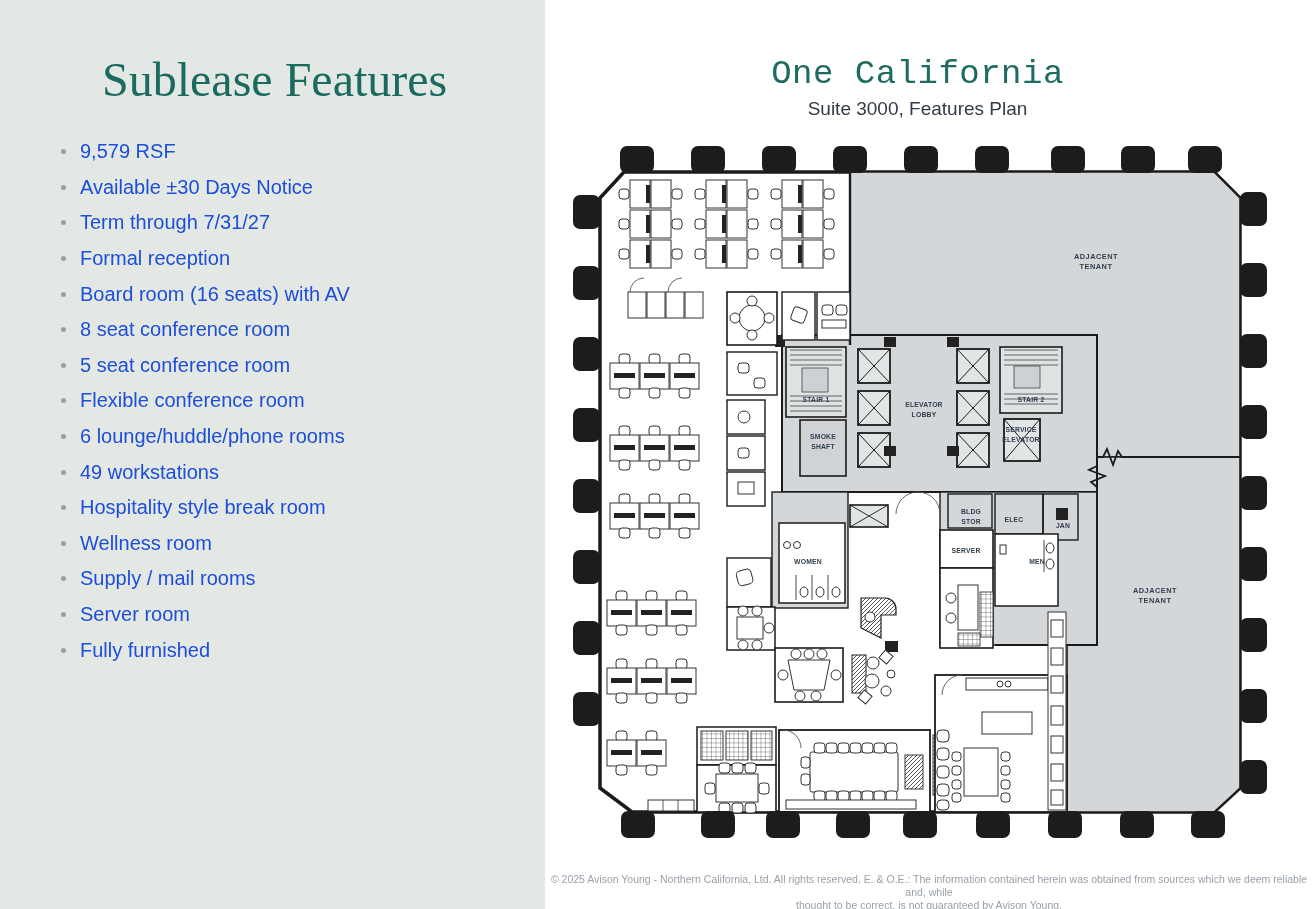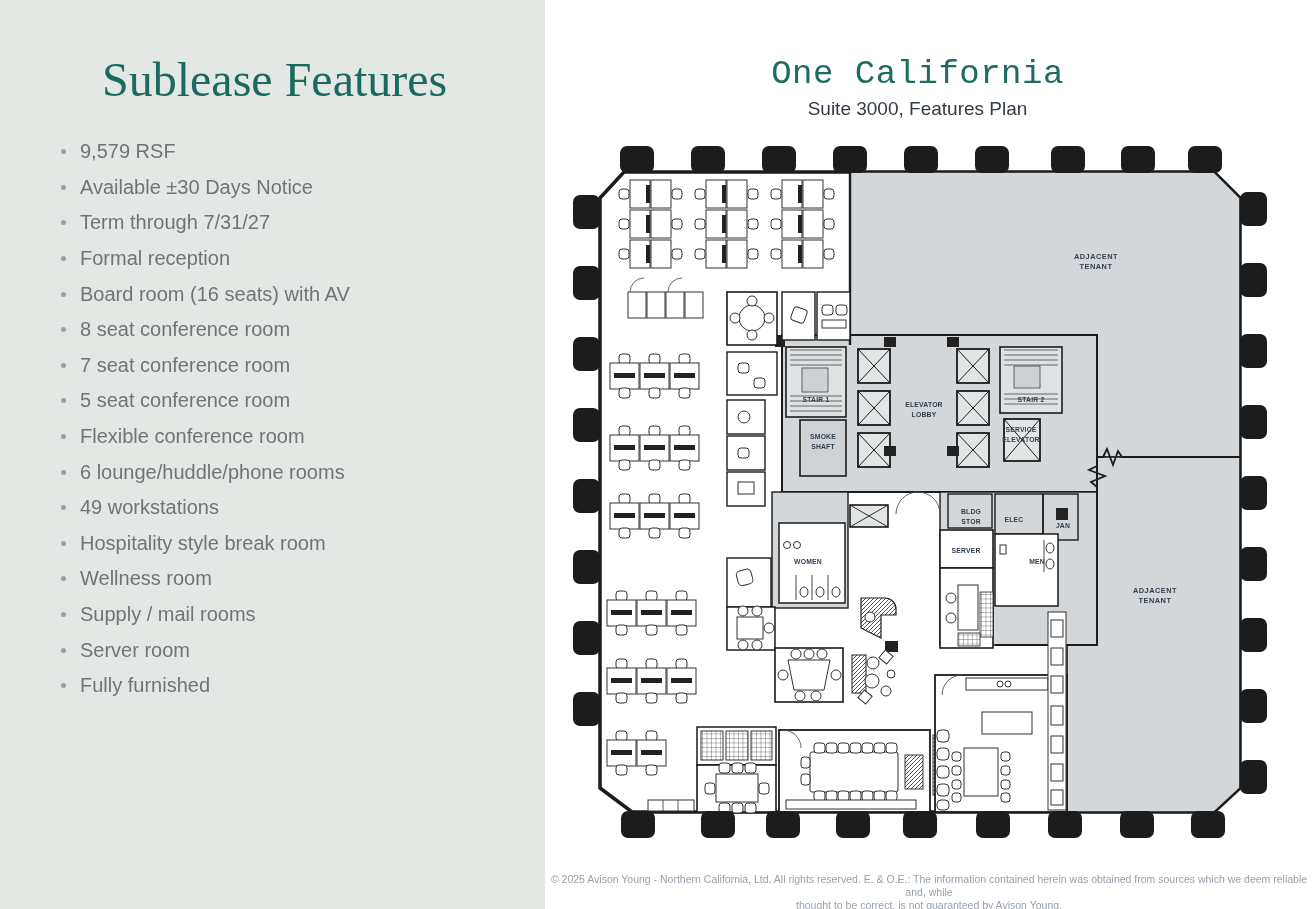--- a/index.html
+++ b/index.html
@@ -1,21 +1,21 @@
 <!DOCTYPE html>
 <html><head>
 <meta charset="utf-8">
 <style>
   html,body{margin:0;padding:0;width:1313px;height:909px;overflow:hidden;background:#ffffff;}
   body{font-family:"Liberation Sans","DejaVu Sans",sans-serif;position:relative;}
   .left-panel{position:absolute;left:0;top:0;width:545px;height:909px;background:#e4e8e5;}
   .page-title{position:absolute;left:54px;top:52px;font-family:"Liberation Serif","DejaVu Serif",serif;
     font-size:48px;font-weight:500;color:#1a6a5f;letter-spacing:0px;white-space:nowrap;margin-left:48px;}
   .feature-list{position:absolute;left:80px;top:134px;margin:0;padding:0;list-style:none;}
-  .feature-list li{height:35.6px;display:flex;align-items:center;font-size:20px;color:#737373;
+  .feature-list li{height:35.6px;display:flex;align-items:center;font-size:20px;color:#1d4ed8;
     position:relative;white-space:nowrap;}
   .feature-list li::before{content:"";position:absolute;left:-19px;top:50%;margin-top:-2.5px;
     width:5px;height:5px;border-radius:50%;background:#93a49e;}
   .right-panel{position:absolute;left:545px;top:0;width:768px;height:909px;background:#ffffff;}
   .plan-header{position:absolute;left:0;top:55px;width:745px;text-align:center;}
   .building-title{font-family:Liberation Mono, monospace;font-size:34px;color:#1d6b61;
     letter-spacing:0.5px;}
   .plan-subtitle{margin-top:5px;font-size:19px;color:#333b46;}
   .plan-svg{position:absolute;left:0;top:0;}
   .disclaimer{position:absolute;left:0;top:873px;width:768px;text-align:center;font-size:10.5px;
@@ -37,21 +37,20 @@
 
 <div class="left-panel">
   <div class="page-title">Sublease Features</div>
   <ul class="feature-list">
     <li>9,579 RSF</li>
     <li>Available ±30 Days Notice</li>
     <li>Term through 7/31/27</li>
     <li>Formal reception</li>
     <li>Board room (16 seats) with AV</li>
     <li>8 seat conference room</li>
-    <li>7 seat conference room</li>
     <li>5 seat conference room</li>
     <li>Flexible conference room</li>
     <li>6 lounge/huddle/phone rooms</li>
     <li>49 workstations</li>
     <li>Hospitality style break room</li>
     <li>Wellness room</li>
     <li>Supply / mail rooms</li>
     <li>Server room</li>
     <li>Fully furnished</li>
   </ul>

